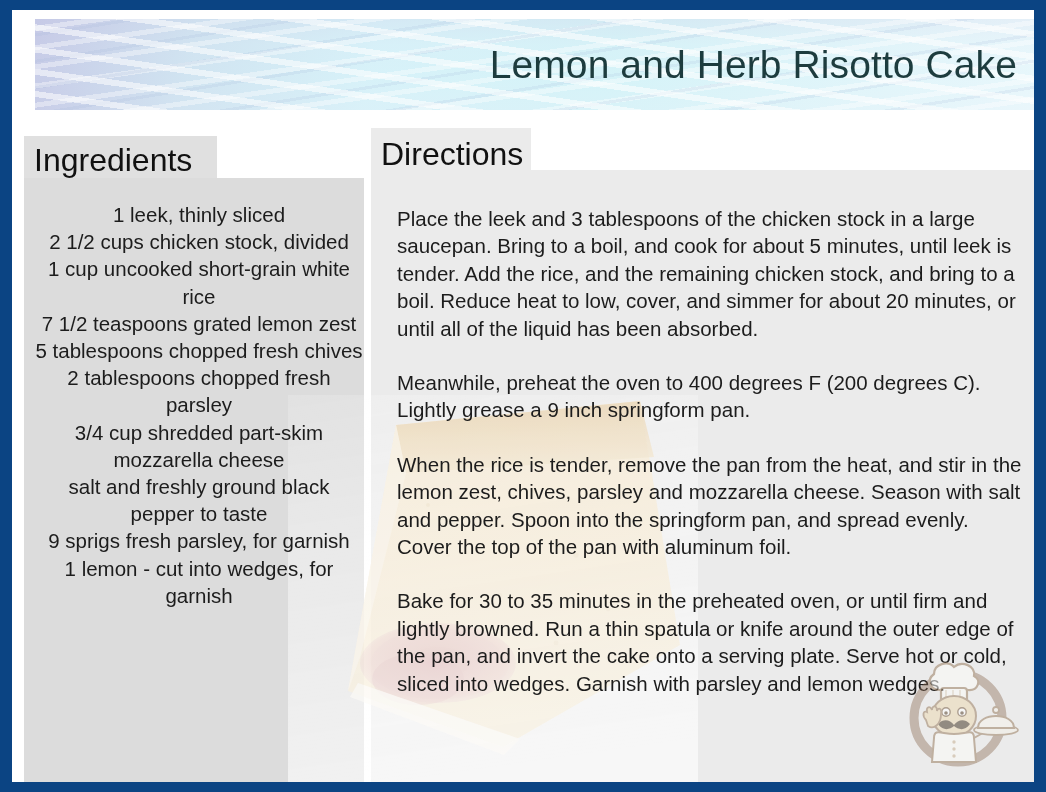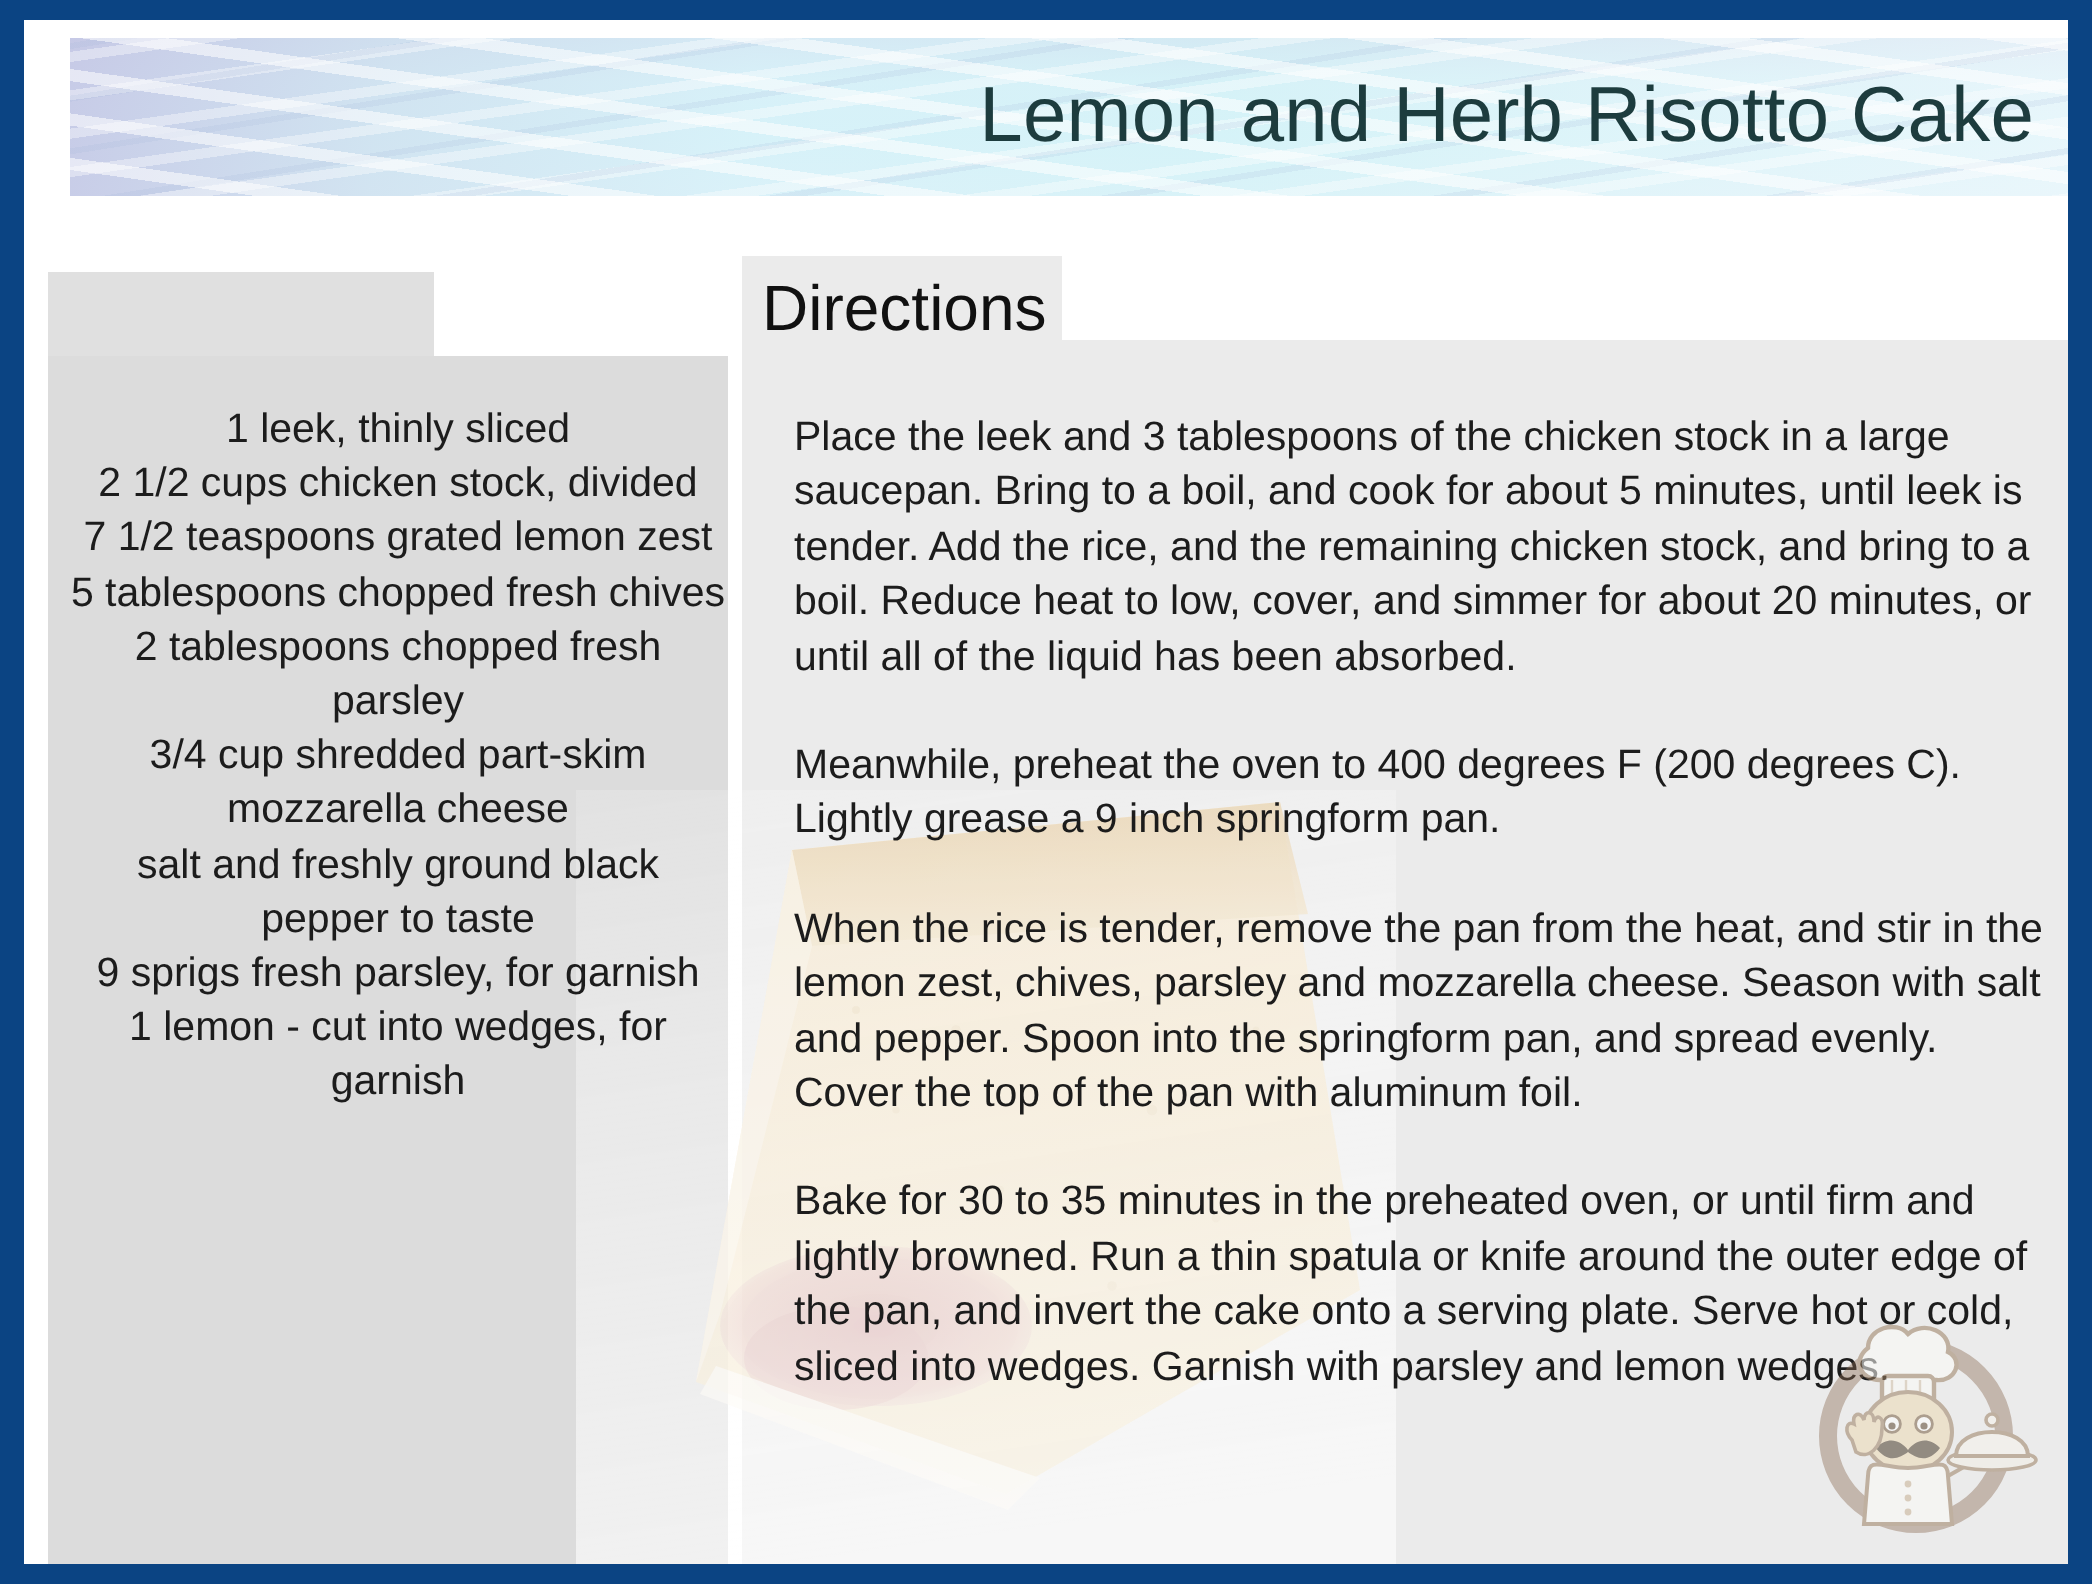--- a/index.html
+++ b/index.html
@@ -30,21 +30,21 @@
     background: #ffffff;
     overflow: hidden;
   }
 
   
   #banner {
     position: absolute;
     left: 23px;
     top: 9px;
     width: 999px;
-    height: 79px;
+    height: 91px;
     background:
       linear-gradient(100deg,
         rgba(198,201,230,0.95) 0%,
         rgba(208,226,240,0.85) 16%,
         rgba(216,242,249,0.75) 34%,
         rgba(214,244,248,0.72) 58%,
         rgba(226,246,250,0.72) 78%,
         rgba(236,248,252,0.8) 100%),
       linear-gradient(180deg, #ccd0e8 0%, #d6ecf6 28%, #d4f1f8 62%, #dfeff8 100%);
     overflow: hidden;
@@ -158,24 +158,26 @@
 <div id="card">
   <div id="page">
 
     <div id="banner">
       <div class="tex"></div>
       <div id="banner-title">Lemon and Herb Risotto Cake</div>
     </div>
 
     <div class="col-head-tab" style="left:12px; top:126px; width:193px; height:44px;"></div>
     <div class="col-body" id="ing-body" style="left:12px; top:168px; width:340px; height:604px;"></div>
+    <div class="col-head-text" style="left:22px; top:134px;">Ingredients</div>
 
     <div class="col-text" id="ing-list">
       <div class="ing">1 leek, thinly sliced</div>
       <div class="ing">2 1/2 cups chicken stock, divided</div>
+      <div class="ing">1 cup uncooked short-grain white rice</div>
       <div class="ing">7 1/2 teaspoons grated lemon zest</div>
       <div class="ing">5 tablespoons chopped fresh chives</div>
       <div class="ing">2 tablespoons chopped fresh parsley</div>
       <div class="ing">3/4 cup shredded part-skim mozzarella cheese</div>
       <div class="ing">salt and freshly ground black pepper to taste</div>
       <div class="ing">9 sprigs fresh parsley, for garnish</div>
       <div class="ing">1 lemon - cut into wedges, for garnish</div>
     </div>
 
     <div class="col-head-tab dirs" style="left:359px; top:118px; width:160px; height:52px;"></div>

